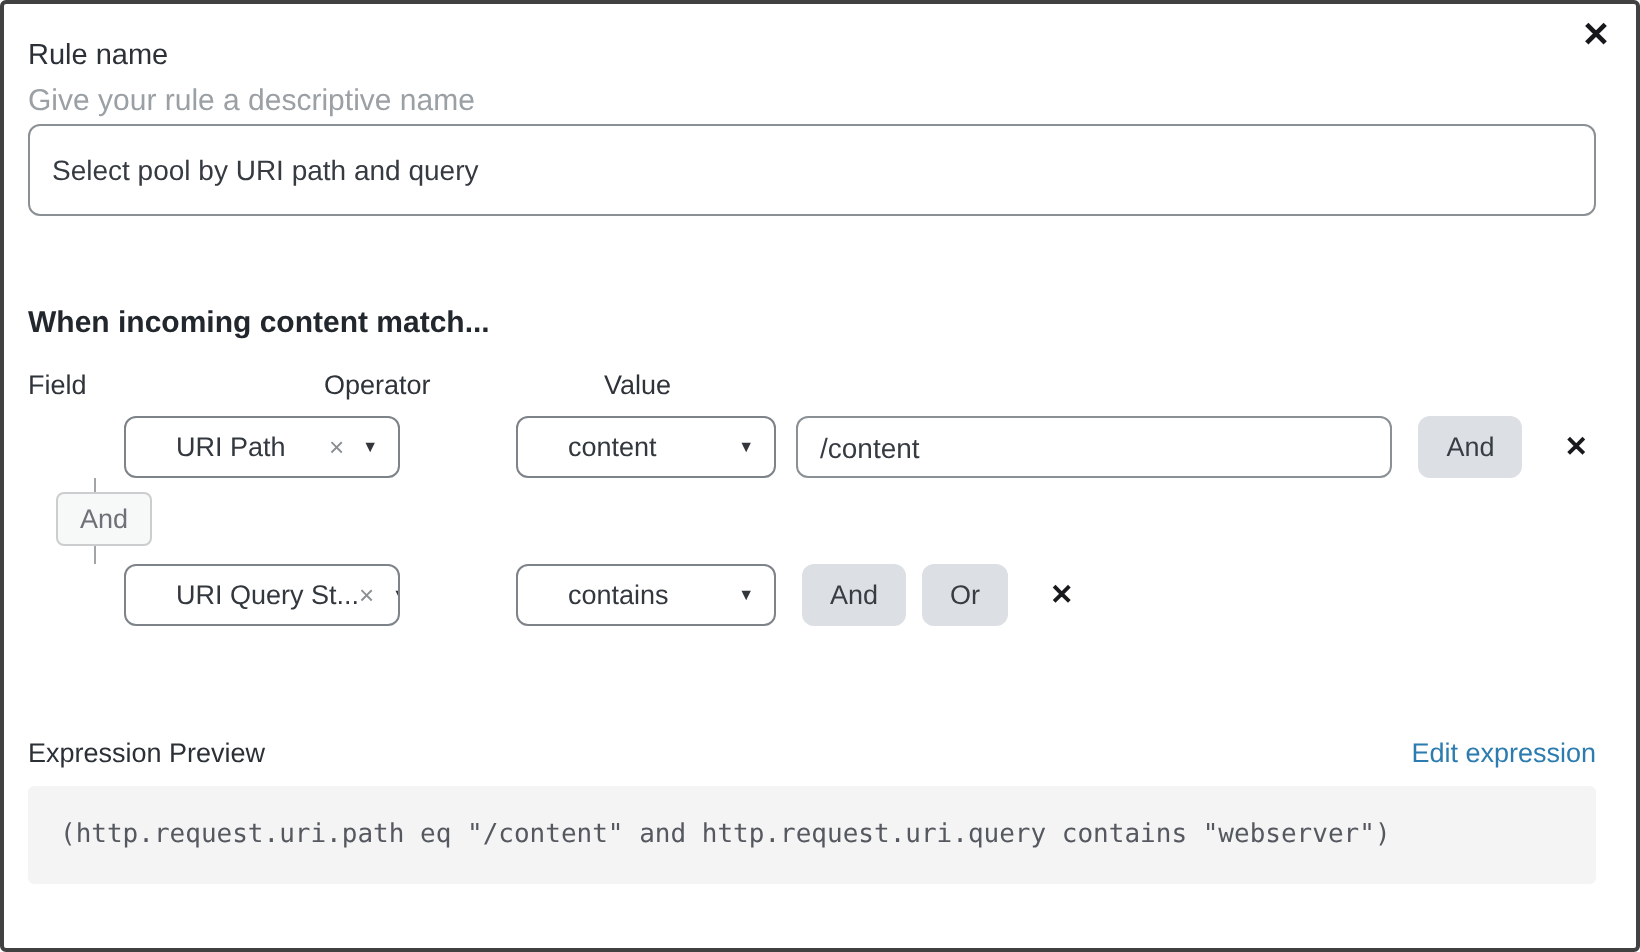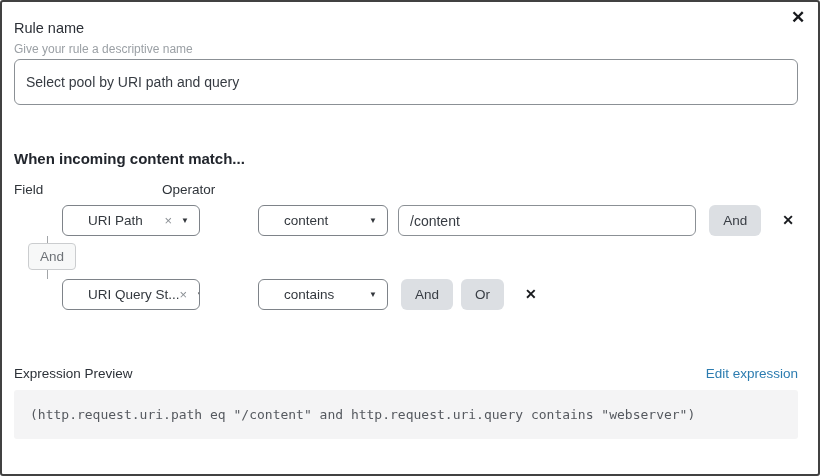--- a/index.html
+++ b/index.html
@@ -37,21 +37,21 @@
     line-height: 24px;
   }
 
   .field-label {
     margin-top: 18px;
     font-size: 14.5px;
     color: #2c3037;
   }
   .helper-text {
     margin-top: 6px;
-    font-size: 12px;
+    font-size: 15px;
     color: #9ba0a5;
   }
   .text-input {
     display: block;
     width: 100%;
     height: 46px;
     margin-top: 3px;
     padding: 0 11px;
     border: 1px solid #8b9095;
     border-radius: 6px;
@@ -205,20 +205,21 @@
 
     <div class="field-label">Rule name</div>
     <div class="helper-text">Give your rule a descriptive name</div>
     <input class="text-input" type="text" value="Select pool by URI path and query" style="">
 
     <div class="section-heading">When incoming content match...</div>
 
     <div class="col-labels">
       <div class="col-field">Field</div>
       <div class="col-operator">Operator</div>
+      <div class="col-value">Value</div>
     </div>
 
     <div class="match-row first">
       <div class="select-box col-field">
         <span>URI Path</span>
         <span class="spacer"></span>
         <span class="clear-x">×</span>
         <span class="caret">▼</span>
       </div>
       <div class="select-box col-operator">

